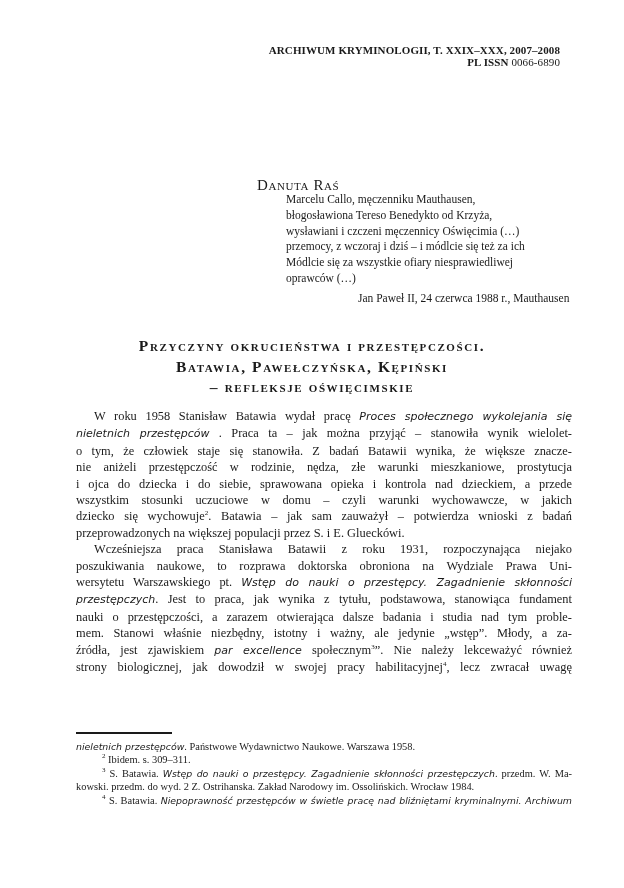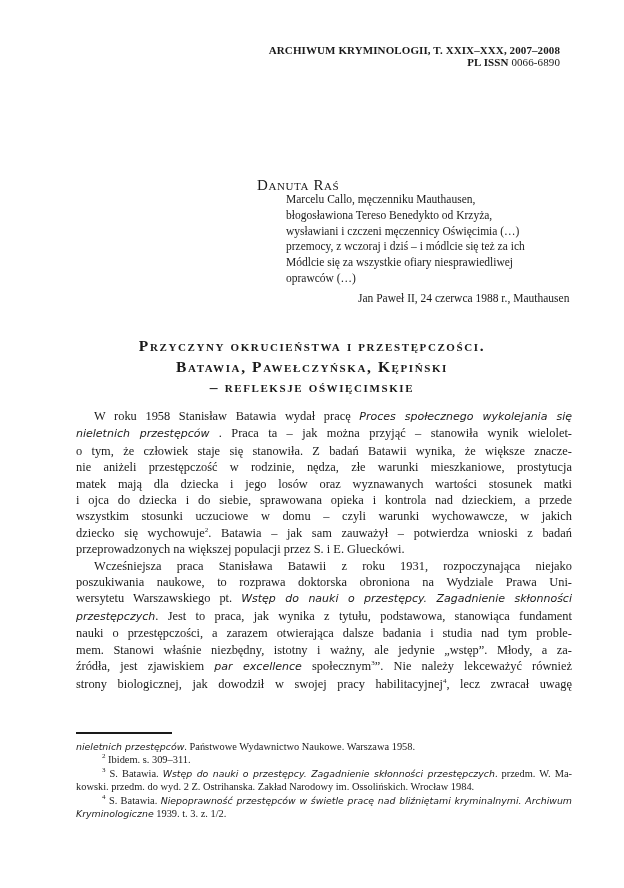--- a/index.html
+++ b/index.html
@@ -53,21 +53,20 @@
   <div>Przyczyny okrucieństwa i przestępczości.</div>
   <div>Batawia, Pawełczyńska, Kępiński</div>
   <div>– refleksje oświęcimskie</div>
 </div>
 
 <div class="body">
   <span class="ln indent"><span>W roku 1958 Stanisław Batawia wydał pracę </span><span class="it">Proces społecznego wykolejania się</span></span>
   <span class="ln"><span class="it">nieletnich przestępców</span><span> . Praca ta – jak można przyjąć – stanowiła wynik wielolet-</span></span>
   <span class="ln">o tym, że człowiek staje się stanowiła. Z badań Batawii wynika, że większe znacze-</span>
   <span class="ln">nie aniżeli przestępczość w rodzinie, nędza, złe warunki mieszkaniowe, prostytucja</span>
-  <span class="ln">matek mają dla dziecka i jego losów oraz wyznawanych wartości stosunek matki</span>
   <span class="ln">i ojca do dziecka i do siebie, sprawowana opieka i kontrola nad dzieckiem, a przede</span>
   <span class="ln">wszystkim stosunki uczuciowe w domu – czyli warunki wychowawcze, w jakich</span>
   <span class="ln"><span>dziecko się wychowuje</span><sup>2</sup><span>. Batawia – jak sam zauważył – potwierdza wnioski z badań</span></span>
   <span class="ln last">przeprowadzonych na większej populacji przez S. i E. Glueckówi.</span>
 
   <span class="ln indent">Wcześniejsza praca Stanisława Batawii z roku 1931, rozpoczynająca niejako</span>
   <span class="ln">poszukiwania naukowe, to rozprawa doktorska obroniona na Wydziale Prawa Uni-</span>
   <span class="ln"><span>wersytetu Warszawskiego pt. </span><span class="it">Wstęp do nauki o przestępcy. Zagadnienie skłonności</span></span>
   <span class="ln"><span class="it">przestępczych</span><span>. Jest to praca, jak wynika z tytułu, podstawowa, stanowiąca fundament</span></span>
   <span class="ln">nauki o przestępczości, a zarazem otwierająca dalsze badania i studia nad tym proble-</span>
@@ -77,14 +76,13 @@
 </div>
 
 <div class="rule"></div>
 
 <div class="notes">
   <span class="ln last"><span class="it">nieletnich przestępców</span><span>. Państwowe Wydawnictwo Naukowe. Warszawa 1958.</span></span>
   <span class="ln last indent"><sup>2</sup> <span>Ibidem. s. 309–311.</span></span>
   <span class="ln indent"><sup>3</sup> <span>S. Batawia. </span><span class="it">Wstęp do nauki o przestępcy. Zagadnienie skłonności przestępczych</span><span>. przedm. W. Ma-</span></span>
   <span class="ln last">kowski. przedm. do wyd. 2 Z. Ostrihanska. Zakład Narodowy im. Ossolińskich. Wrocław 1984.</span>
   <span class="ln indent"><sup>4</sup> <span>S. Batawia. </span><span class="it">Niepoprawność przestępców w świetle pracę nad bliźniętami kryminalnymi. Archiwum</span></span>
-  <span class="ln last"><span class="it">Kryminologiczne</span><span> 1939. t. 3. z. 1/2.</span></span>
 </div>
 
 </body></html>

